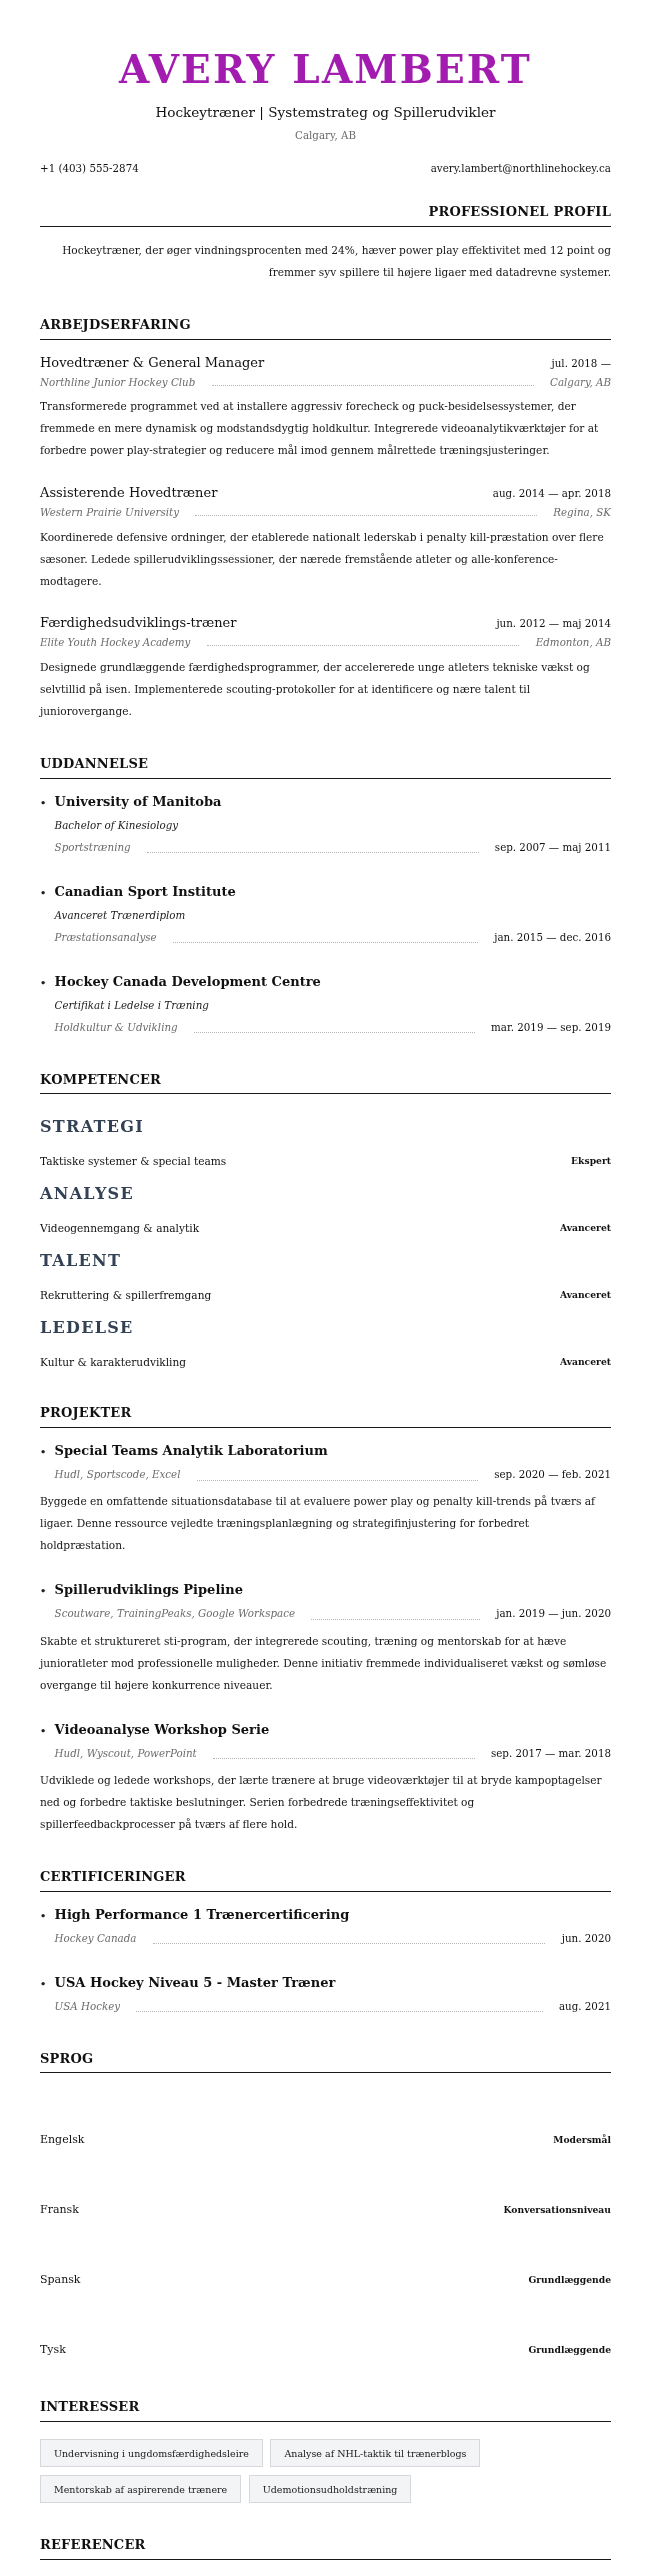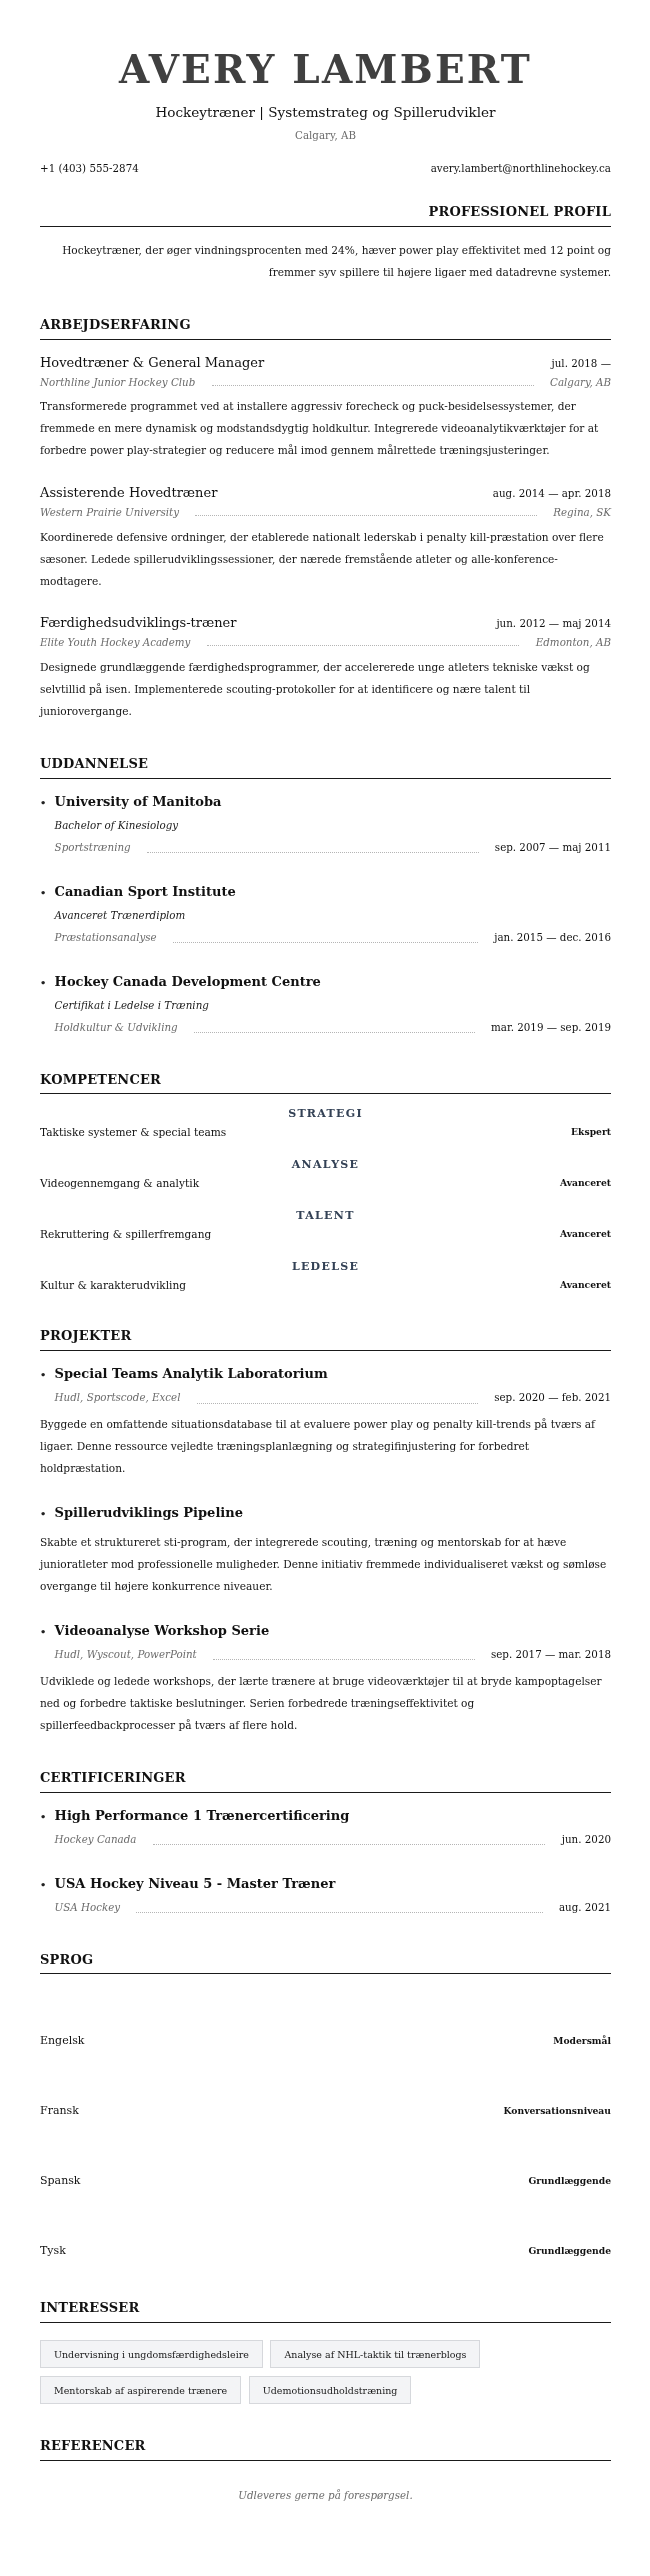--- a/index.html
+++ b/index.html
@@ -12,21 +12,21 @@
   }
   .page { padding: 48px 40px 43px 40px; }
 
   
   .name {
     text-align: center;
     font-size: 39px;
     font-weight: bold;
     letter-spacing: 2.2px;
     line-height: 43px;
-    color: #404040;
+    color: #a21caf;
   }
   .subtitle {
     text-align: center;
     font-size: 13.6px;
     line-height: 18.4px;
     margin-top: 12px;
     color: #111;
   }
   .location {
     text-align: center;
@@ -135,33 +135,33 @@
     line-height: 22px;
   }
   .b-meta .entry-org { font-size: 10.3px; }
   .b-meta .entry-date { line-height: 22px; }
   .b-desc { margin-top: 5.4px; }
 
   
   .skill-group { margin-bottom: 16.3px; }
   .skill-group:last-child { margin-bottom: 0; }
   .skill-cat {
-    font-size: 11px;
+    font-size: 16px;
     font-weight: bold;
     letter-spacing: 1.3px;
     color: #334155;
     line-height: 16.3px;
-    margin-top: 0;
-    text-align: center;
+    margin-top: 13px;
   }
   .skill-row {
     display: flex;
     justify-content: space-between;
     align-items: flex-end;
     line-height: 18.4px;
+    margin-top: 16px;
   }
   .skill-name { font-size: 10.6px; }
   .skill-level { font-size: 9.2px; font-weight: bold; }
 
   
   .lang-row {
     display: flex;
     justify-content: space-between;
     align-items: baseline;
     line-height: 30px;
@@ -348,20 +348,25 @@
           <span class="entry-date">sep. 2020 — feb. 2021</span>
         </div>
         <p class="paragraph b-desc">Byggede en omfattende situationsdatabase til at evaluere power play og penalty kill-trends på tværs af ligaer. Denne ressource vejledte træningsplanlægning og strategifinjustering for forbedret holdpræstation.</p>
       </div>
 
       <div class="b-entry">
         <div class="b-title-row">
           <span class="bullet">•</span>
           <span>Spillerudviklings Pipeline</span>
         </div>
+        <div class="b-meta">
+          <span class="entry-org">Scoutware, TrainingPeaks, Google Workspace</span>
+          <span class="leader"></span>
+          <span class="entry-date">jan. 2019 — jun. 2020</span>
+        </div>
         <p class="paragraph b-desc">Skabte et struktureret sti-program, der integrerede scouting, træning og mentorskab for at hæve junioratleter mod professionelle muligheder. Denne initiativ fremmede individualiseret vækst og sømløse overgange til højere konkurrence niveauer.</p>
       </div>
 
       <div class="b-entry">
         <div class="b-title-row">
           <span class="bullet">•</span>
           <span>Videoanalyse Workshop Serie</span>
         </div>
         <div class="b-meta">
           <span class="entry-org">Hudl, Wyscout, PowerPoint</span>

